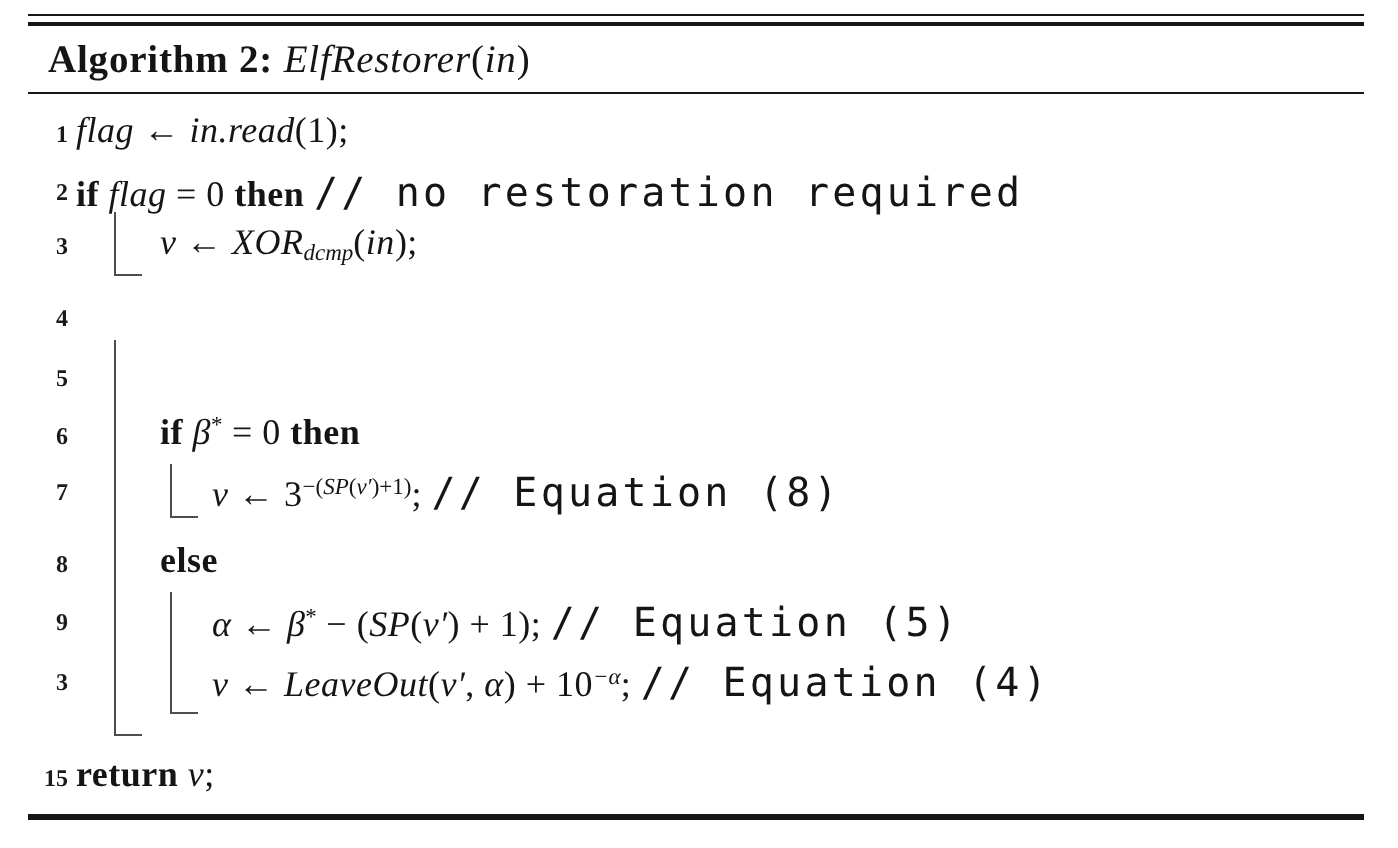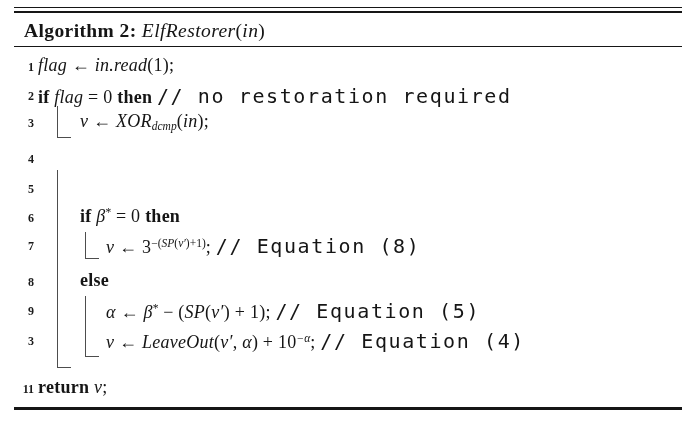--- a/index.html
+++ b/index.html
@@ -93,17 +93,17 @@
   </div>
   <div class="row" style="top:299px;">
     <span class="lnum">9</span>
     <span class="code ind2"><span class="seg-v">α</span><span class="seg-r"> ← </span><span class="seg-v">β</span><span class="seg-sup">*</span><span class="seg-r"> − (</span><span class="seg-v">SP</span><span class="seg-r">(</span><span class="seg-v">v′</span><span class="seg-r">) + 1); </span><span class="seg-c">// Equation (5)</span></span>
   </div>
   <div class="row" style="top:329px;">
     <span class="lnum">3</span>
     <span class="code ind2"><span class="seg-v">v</span><span class="seg-r"> ← </span><span class="seg-v">LeaveOut</span><span class="seg-r">(</span><span class="seg-v">v′</span><span class="seg-r">, </span><span class="seg-v">α</span><span class="seg-r">) + 10</span><span class="seg-supv">−α</span><span class="seg-r">; </span><span class="seg-c">// Equation (4)</span></span>
   </div>
   <div class="row" style="top:377px;">
-    <span class="lnum">11</span>
+    <span class="lnum">15</span>
     <span class="code ind0"><span class="seg-k">return </span><span class="seg-v">v</span><span class="seg-r">;</span></span>
   </div>
 
 </div>
 
 </body></html>

